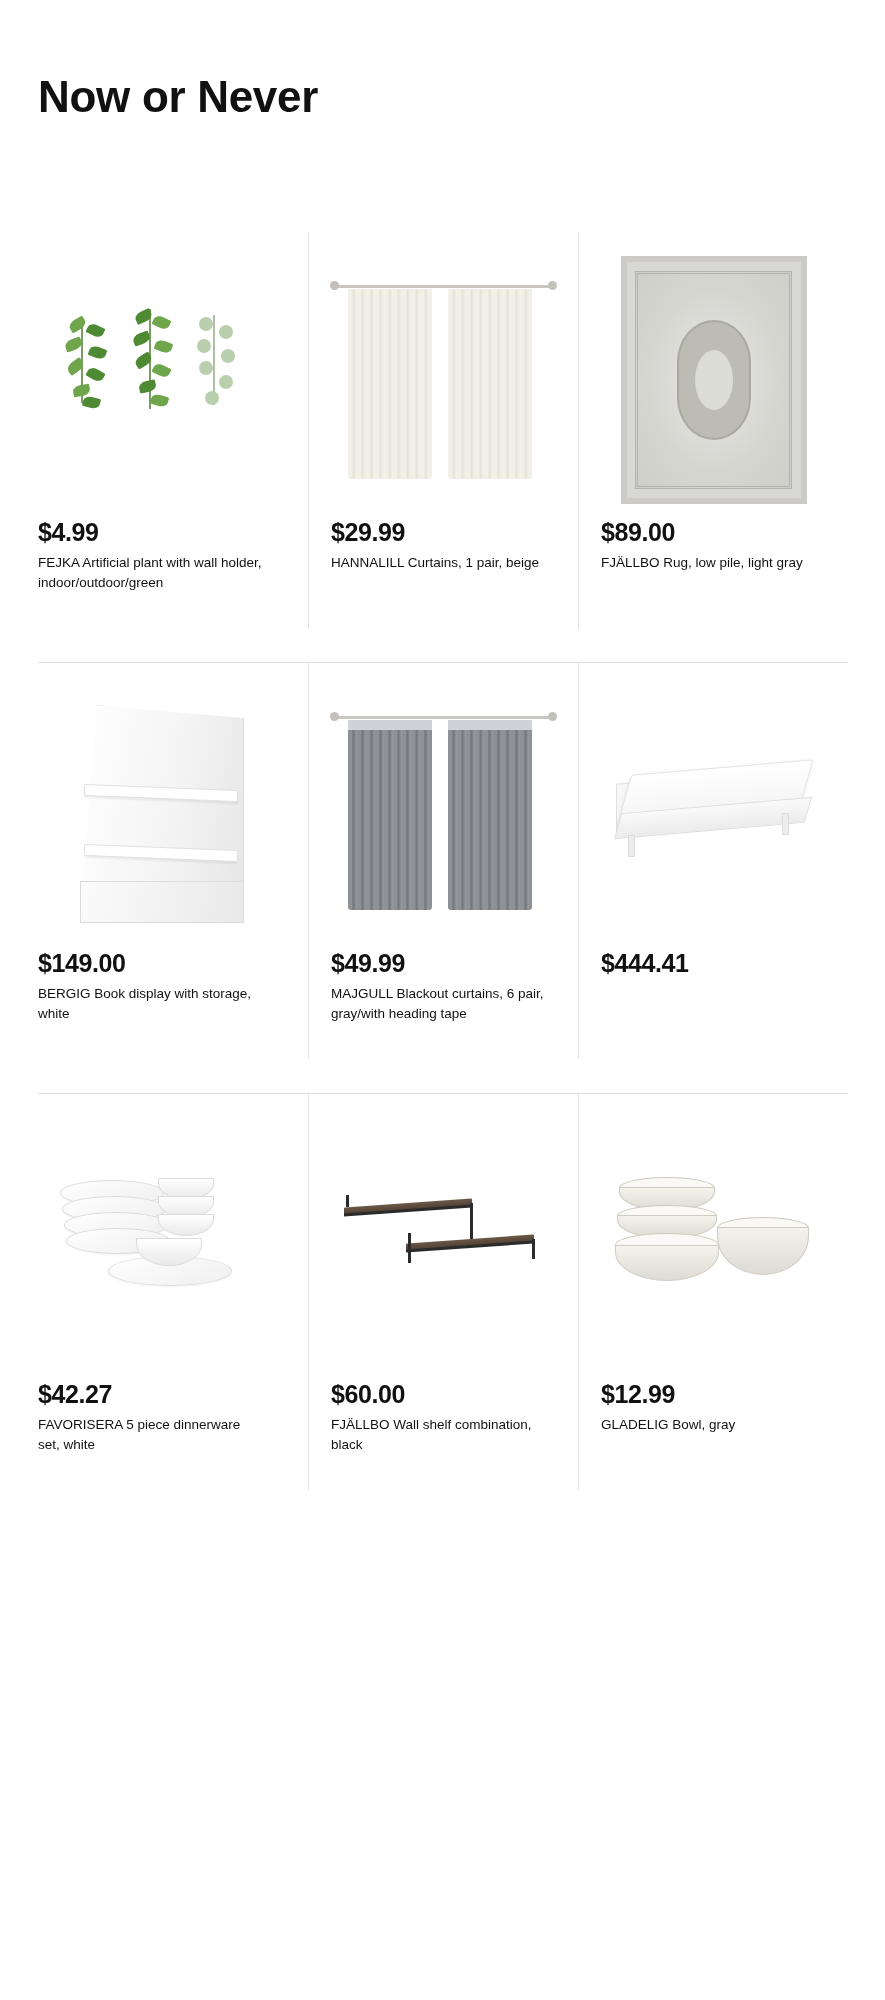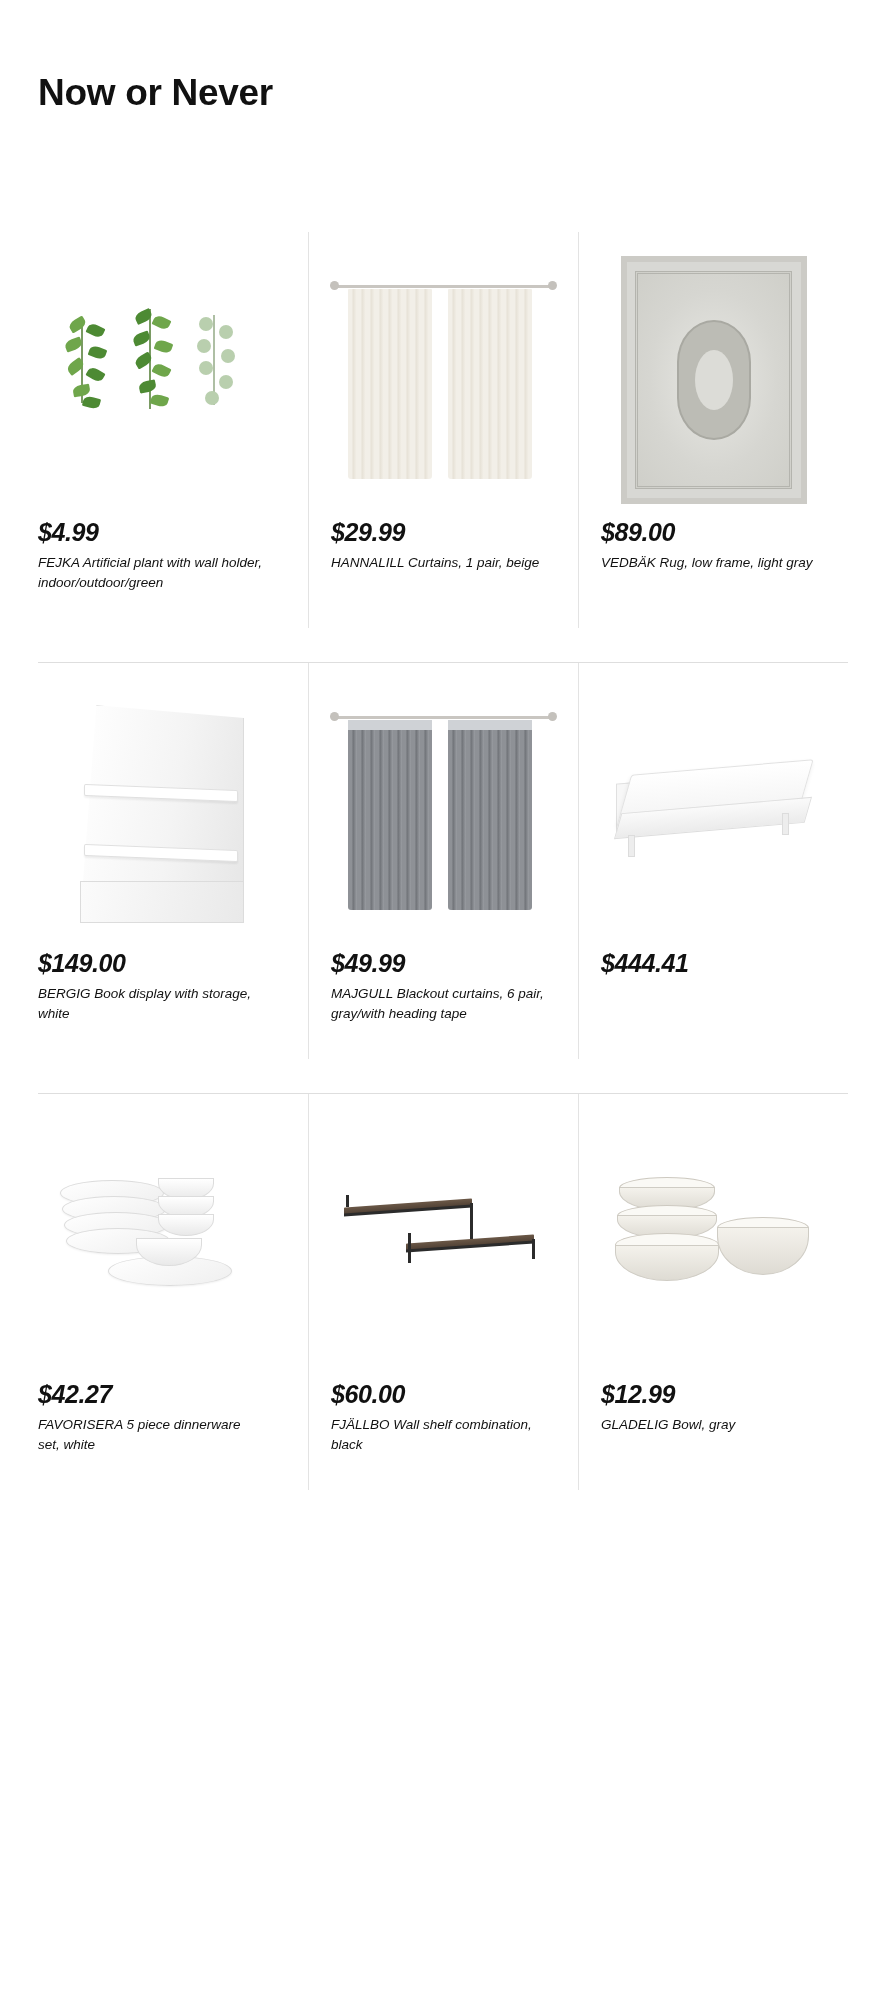--- a/index.html
+++ b/index.html
@@ -18,21 +18,21 @@
   .page {
     position: relative;
     width: 885px;
     height: 2000px;
     background: #ffffff;
   }
   .page-title {
     position: absolute;
     left: 38px;
     top: 73px;
-    font-size: 37px;
+    font-size: 44px;
     font-weight: bold;
     letter-spacing: -0.3px;
     color: #111111;
     line-height: 1.1;
   }
   .grid {
     position: absolute;
     left: 38px;
     top: 232px;
     width: 810px;
@@ -42,21 +42,20 @@
     position: relative;
     border-top: 1px solid #dedede;
   }
   .grid-row.first {
     border-top: none;
   }
   .cell {
     width: 270px;
     position: relative;
     padding: 0 0 36px 0;
-    font-style: italic;
   }
   .cell + .cell {
     border-left: 1px solid #e3e3e3;
   }
   .cell-inner {
     padding: 18px 22px 0 0;
   }
   .cell + .cell .cell-inner {
     padding-left: 22px;
   }
@@ -302,21 +301,21 @@
       <div class="cell">
         <div class="cell-inner">
           <div class="img-box">
             <div class="rug">
               <div class="rug-inner">
                 <div class="rug-medallion"></div>
               </div>
             </div>
           </div>
           <div class="price">$89.00</div>
-          <div class="desc">VEDBÄK Rug, low frame, light gray</div>
+          <div class="desc">FJÄLLBO Rug, low pile, light gray</div>
         </div>
       </div>
 
     </div>
 
     <div class="row-spacer"></div>
 
     <div class="grid-row">
 
       <div class="cell">

